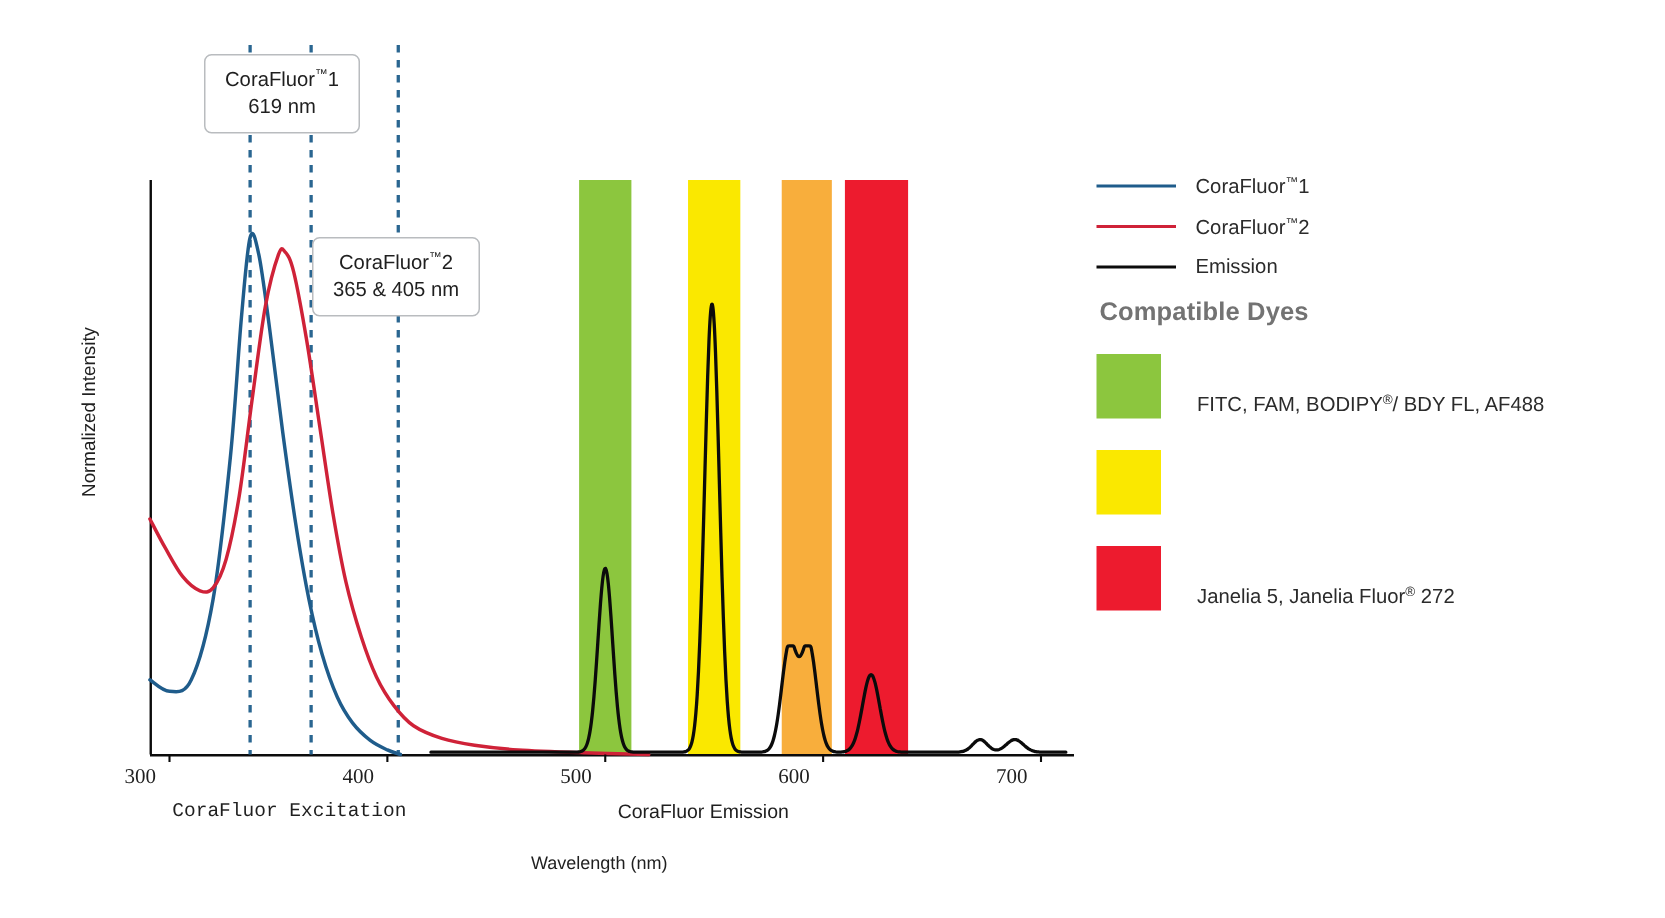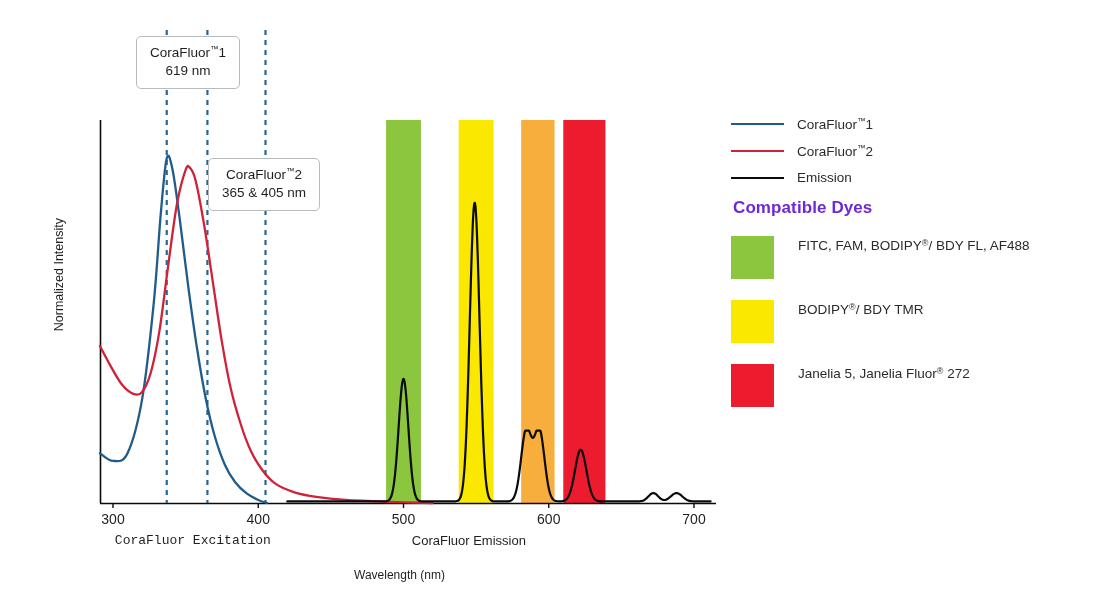--- a/index.html
+++ b/index.html
@@ -29,23 +29,24 @@
     transform-origin: left top;
     transform: rotate(-90deg) translate(-100%, 0);
     font-size: 12.5px;
   }
   #x-axis-label { left: 354px; top: 568px; font-size: 12px; }
 
   .tick-label {
     position: absolute;
     font-size: 14px;
     color: #1f1f1f;
-    text-align: center;
+    text-align: left;
     width: 60px;
     transform: translateX(-50%);
+    font-family: Liberation Serif, serif;
   }
   .region-label {
     position: absolute;
     font-size: 13px;
     color: #1f1f1f;
     text-align: center;
     white-space: nowrap;
     transform: translateX(-50%);
   }
 
@@ -72,24 +73,24 @@
     display: flex; align-items: center;
     height: 27px;
   }
   .legend-line { width: 53px; height: 0; border-top-width: 2.1px; border-top-style: solid; margin-right: 13px; }
   .legend-text { font-size: 13.5px; color: #2b2b2b; white-space: nowrap; }
   .legend-text .sup { font-size: 8.5px; vertical-align: 0.55em; }
 
   
   #dyes { position: absolute; left: 731px; top: 198px; width: 379px; }
   #dyes-title {
-    font-size: 17px; font-weight: bold; color: #6d28d9;
+    font-size: 17px; font-weight: bold; color: #737373;
     margin: 0 0 18px 2px; letter-spacing: 0.1px;
   }
-  .dye-row { display: flex; align-items: flex-start; margin-bottom: 21px; }
+  .dye-row { display: flex; align-items: flex-end; margin-bottom: 21px; }
   .dye-swatch { width: 43px; height: 43px; flex: 0 0 43px; margin-right: 24px; }
   .dye-text { font-size: 13.5px; line-height: 1.42; color: #2b2b2b; }
   .dye-text .sup { font-size: 9px; vertical-align: 0.5em; }
 </style>
 </head>
 <body>
 
 <div id="figure">
 
   <div id="chart-area">
@@ -165,21 +166,20 @@
     <div id="dyes-list">
         <div class="dye-row">
           <div class="dye-swatch" style="background: rgb(140, 198, 62);"></div>
           <div class="dye-text">
             <div><span>FITC, FAM, BODIPY</span><span class="sup">®</span><span>/ BDY FL, AF488</span></div>
           </div>
         </div>
         <div class="dye-row">
           <div class="dye-swatch" style="background: rgb(250, 232, 0);"></div>
           <div class="dye-text">
-            <div><span>BODIPY</span><span class="sup">®</span><span>/ BDY TMR</span></div>
           </div>
         </div>
         <div class="dye-row">
           <div class="dye-swatch" style="background: rgb(237, 27, 46);"></div>
           <div class="dye-text">
             <div><span>Janelia 5, Janelia Fluor</span><span class="sup">®</span><span> 272</span></div>
           </div>
         </div>
       </div>
   </div>

